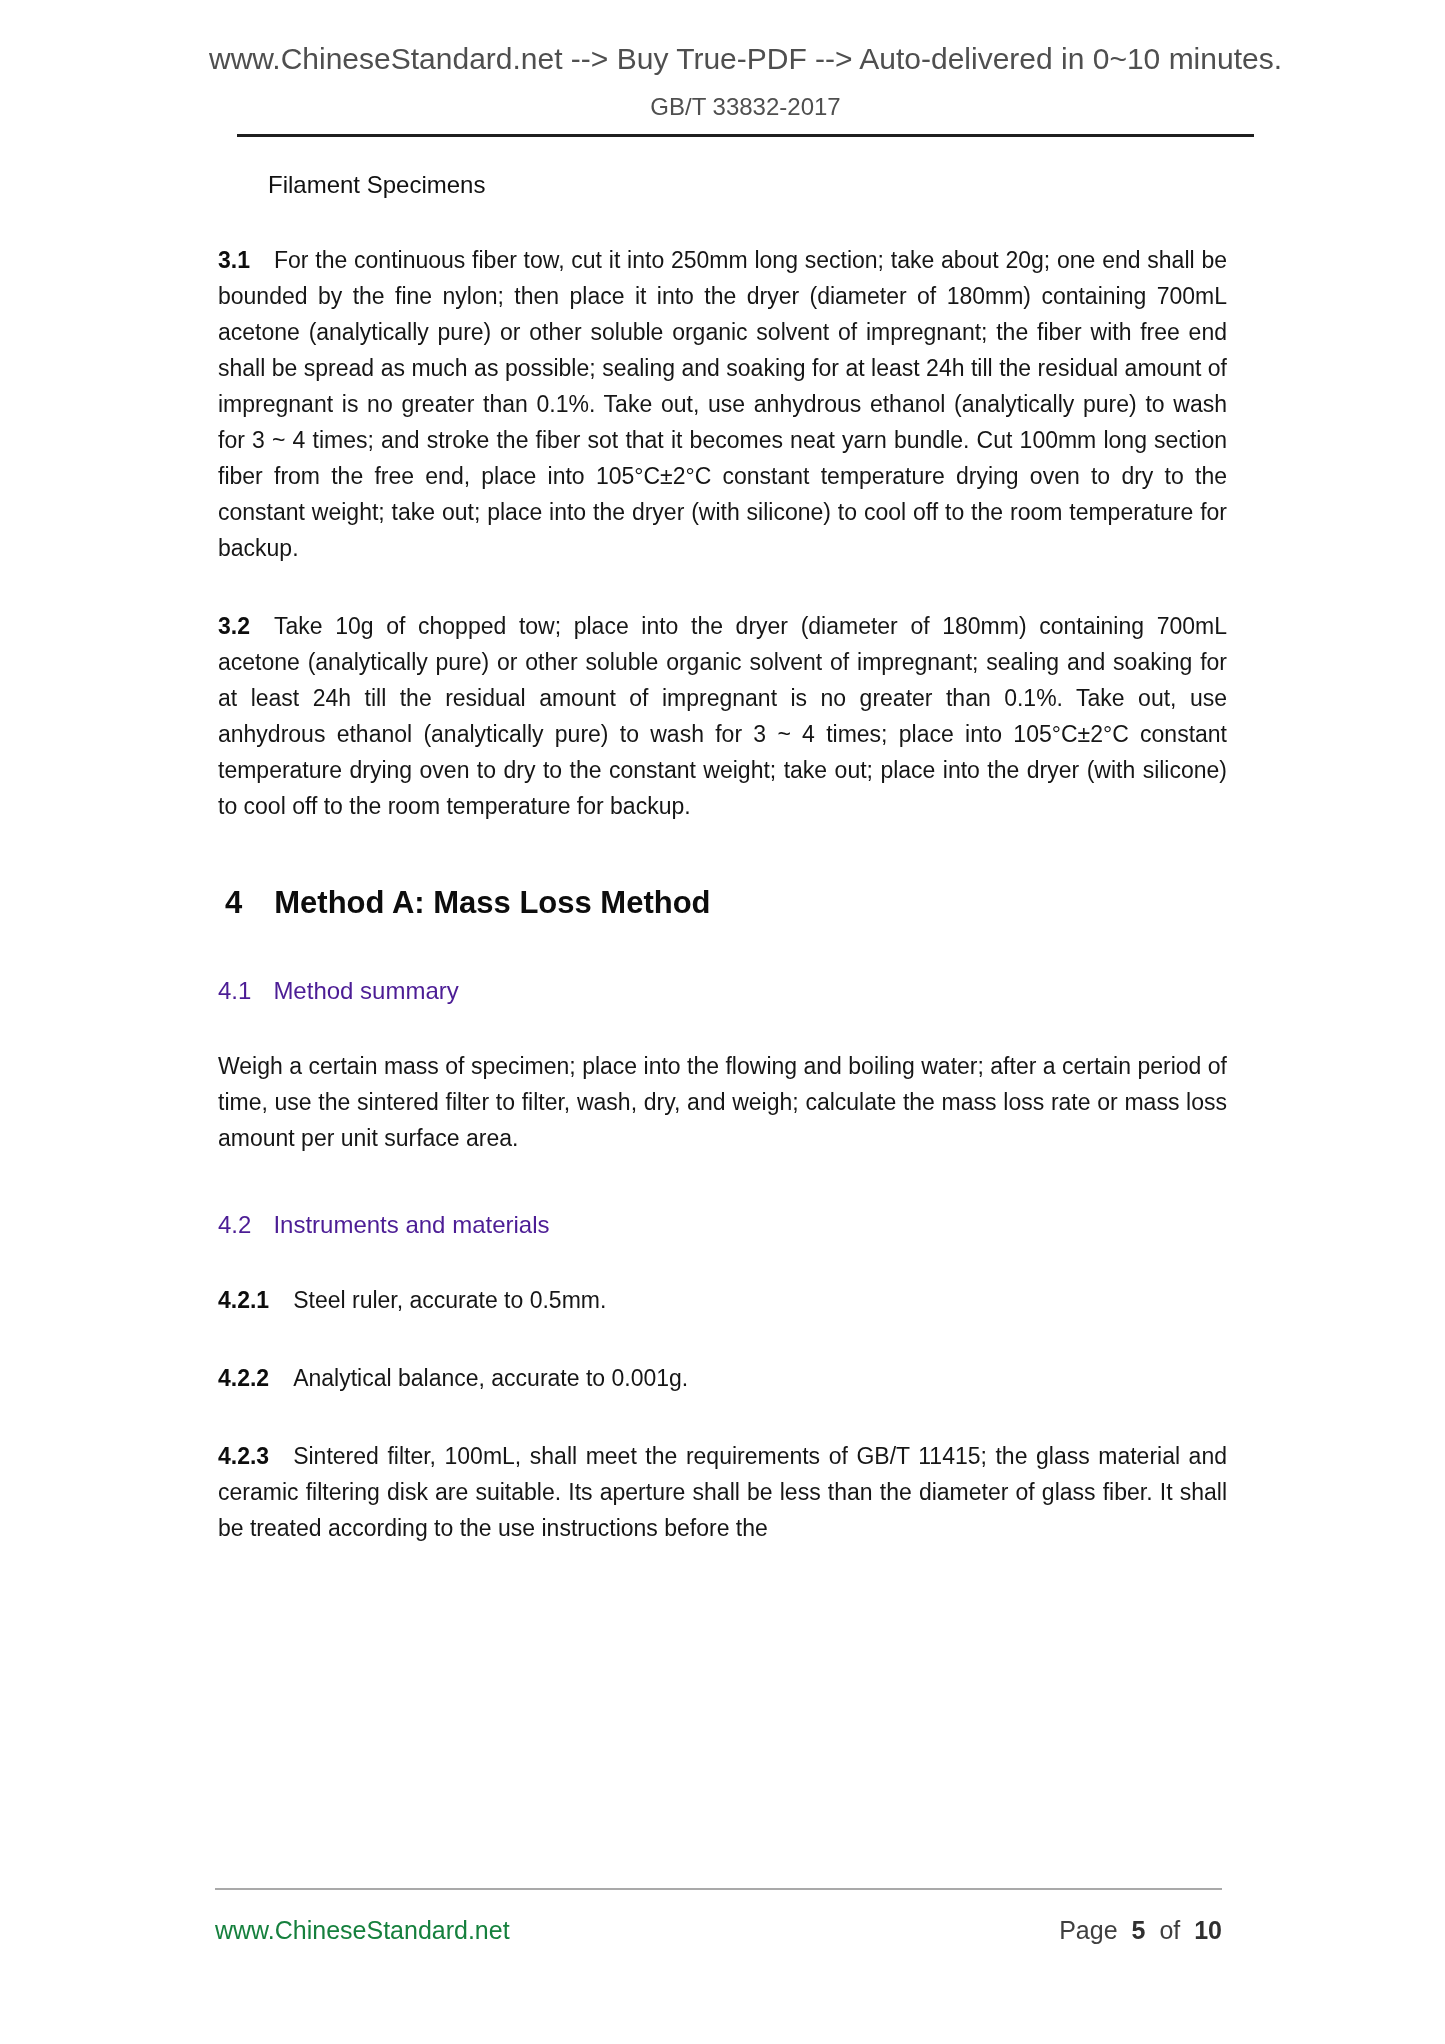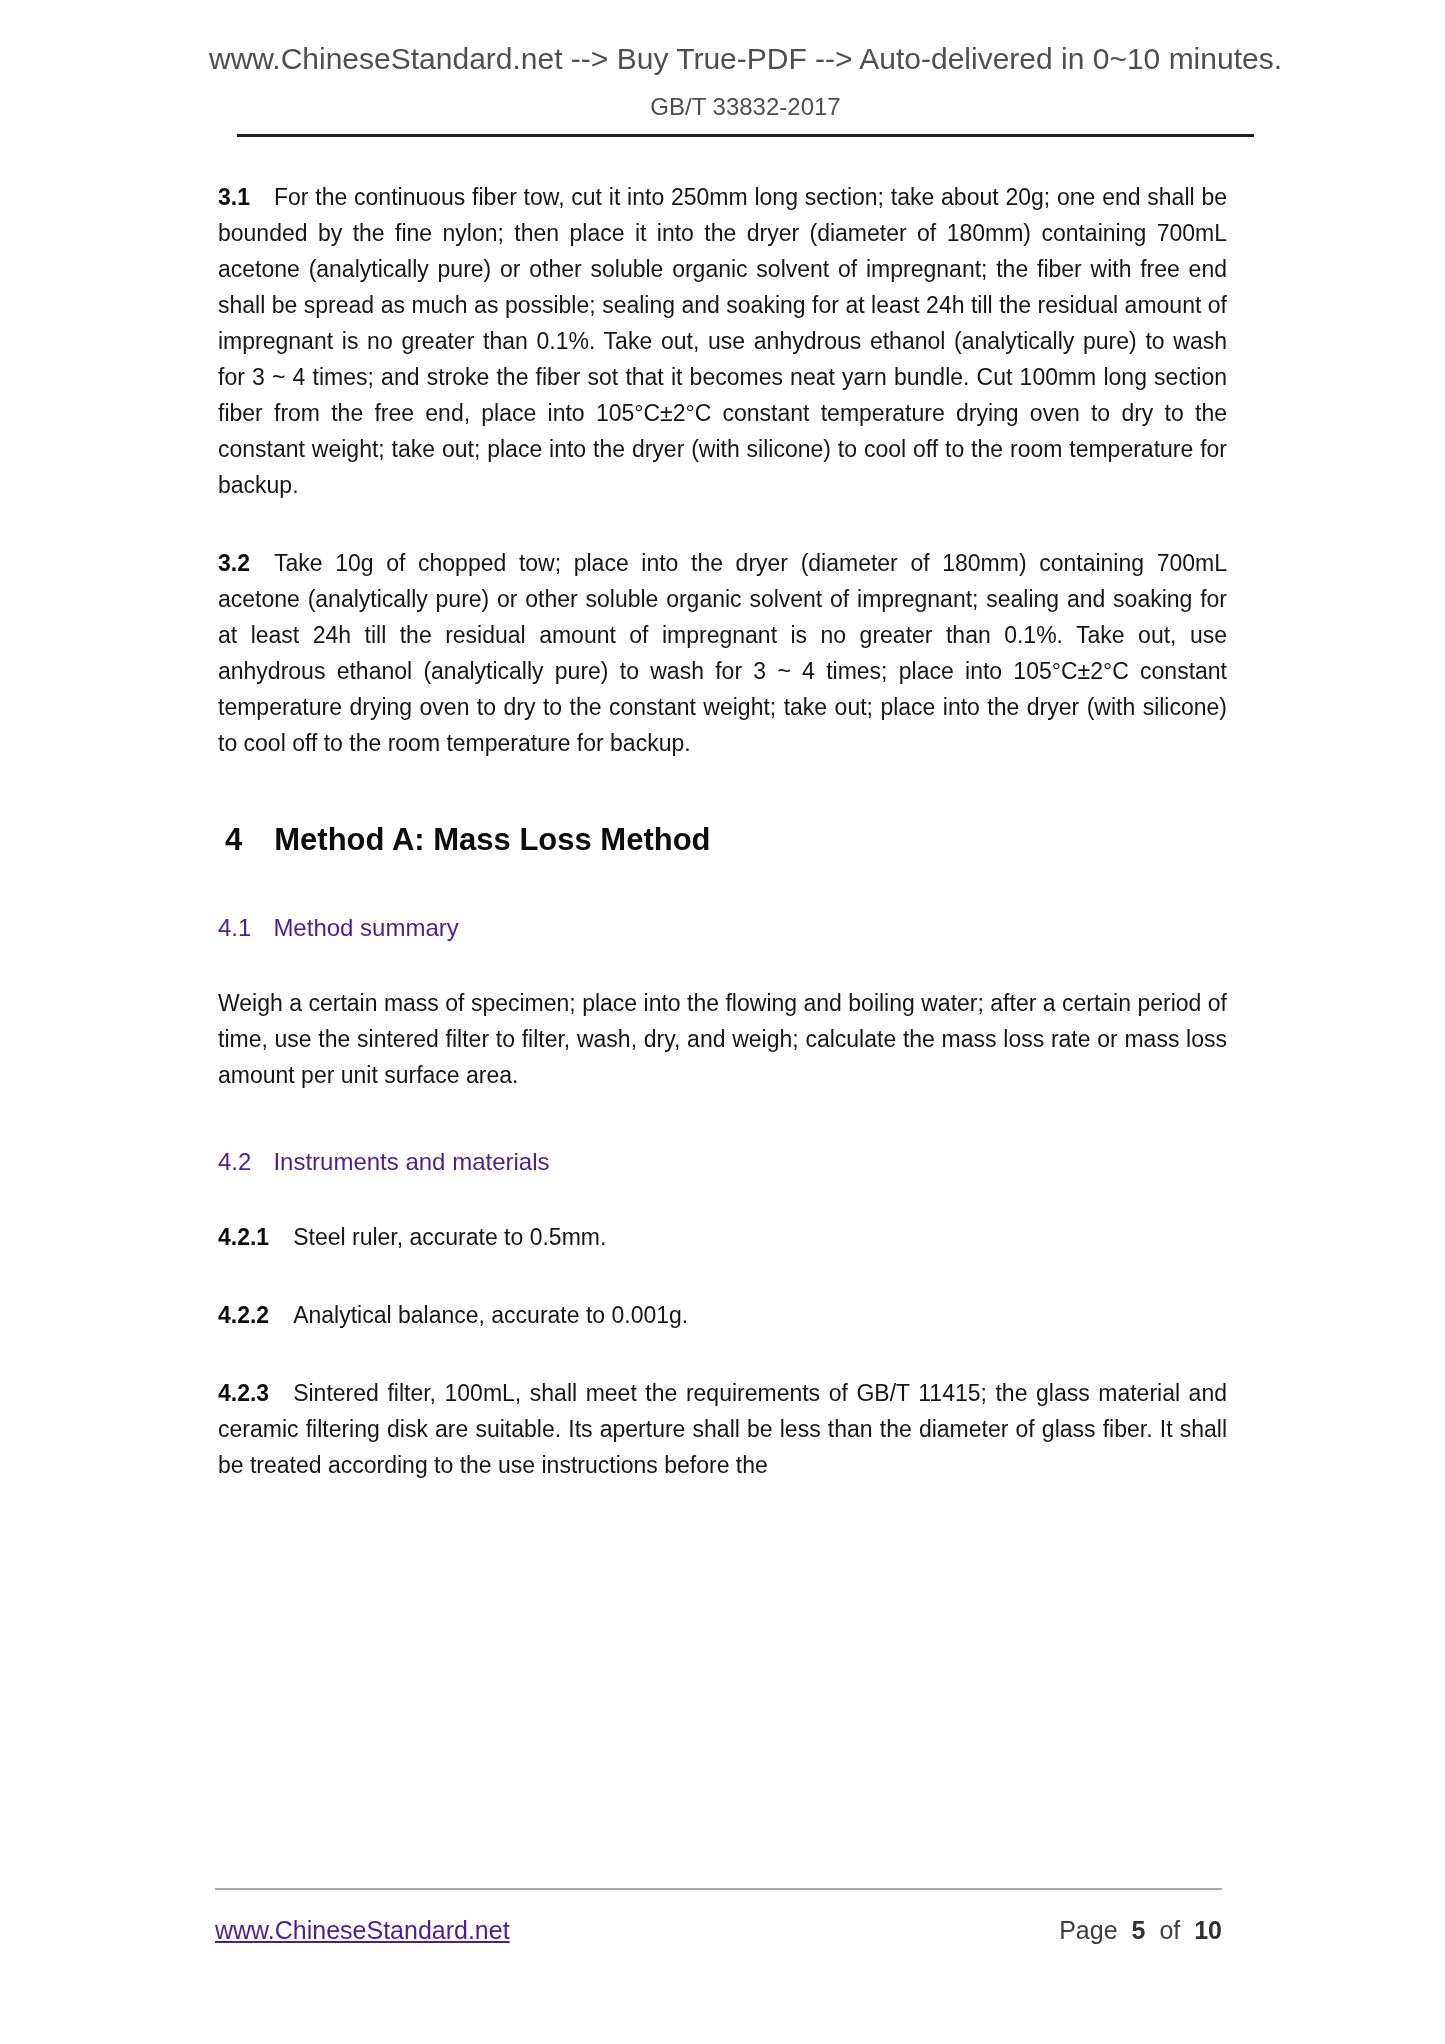--- a/index.html
+++ b/index.html
@@ -87,41 +87,41 @@
   }
   .footer-row {
     margin-top: 26px;
     display: flex;
     justify-content: space-between;
     align-items: baseline;
     font-size: 25px;
     color: #3f3f3f;
   }
   .footer-link {
-    color: #4c1d95;
-    text-decoration: underline;
+    color: #15803d;
     cursor: pointer;
   }
   .page-info span { margin-left: 7px; }
   .page-info span:first-child { margin-left: 0; }
   .page-info .pg-bold { font-weight: bold; color: #303030; }
 </style>
 </head>
 <body>
 
 <div class="page">
 
   <div class="header">
     <div class="header-tagline">www.ChineseStandard.net --&gt; Buy True-PDF --&gt; Auto-delivered in 0~10 minutes.</div>
     <div class="header-code">GB/T 33832-2017</div>
     <div class="header-rule"></div>
   </div>
 
   <div class="content">
 
+    <div class="context-line">Filament Specimens</div>
 
 
     <p class="para">
       <span class="clause-label">3.1</span><span>For the continuous fiber tow, cut it into 250mm long section; take about 20g; one end shall be bounded by the fine nylon; then place it into the dryer (diameter of 180mm) containing 700mL acetone (analytically pure) or other soluble organic solvent of impregnant; the fiber with free end shall be spread as much as possible; sealing and soaking for at least 24h till the residual amount of impregnant is no greater than 0.1%. Take out, use anhydrous ethanol (analytically pure) to wash for 3 ~ 4 times; and stroke the fiber sot that it becomes neat yarn bundle. Cut 100mm long section fiber from the free end, place into 105°C±2°C constant temperature drying oven to dry to the constant weight; take out; place into the dryer (with silicone) to cool off to the room temperature for backup.</span>
     </p>
 
     <p class="para">
       <span class="clause-label">3.2</span><span>Take 10g of chopped tow; place into the dryer (diameter of 180mm) containing 700mL acetone (analytically pure) or other soluble organic solvent of impregnant; sealing and soaking for at least 24h till the residual amount of impregnant is no greater than 0.1%. Take out, use anhydrous ethanol (analytically pure) to wash for 3 ~ 4 times; place into 105°C±2°C constant temperature drying oven to dry to the constant weight; take out; place into the dryer (with silicone) to cool off to the room temperature for backup.</span>
     </p>
 

